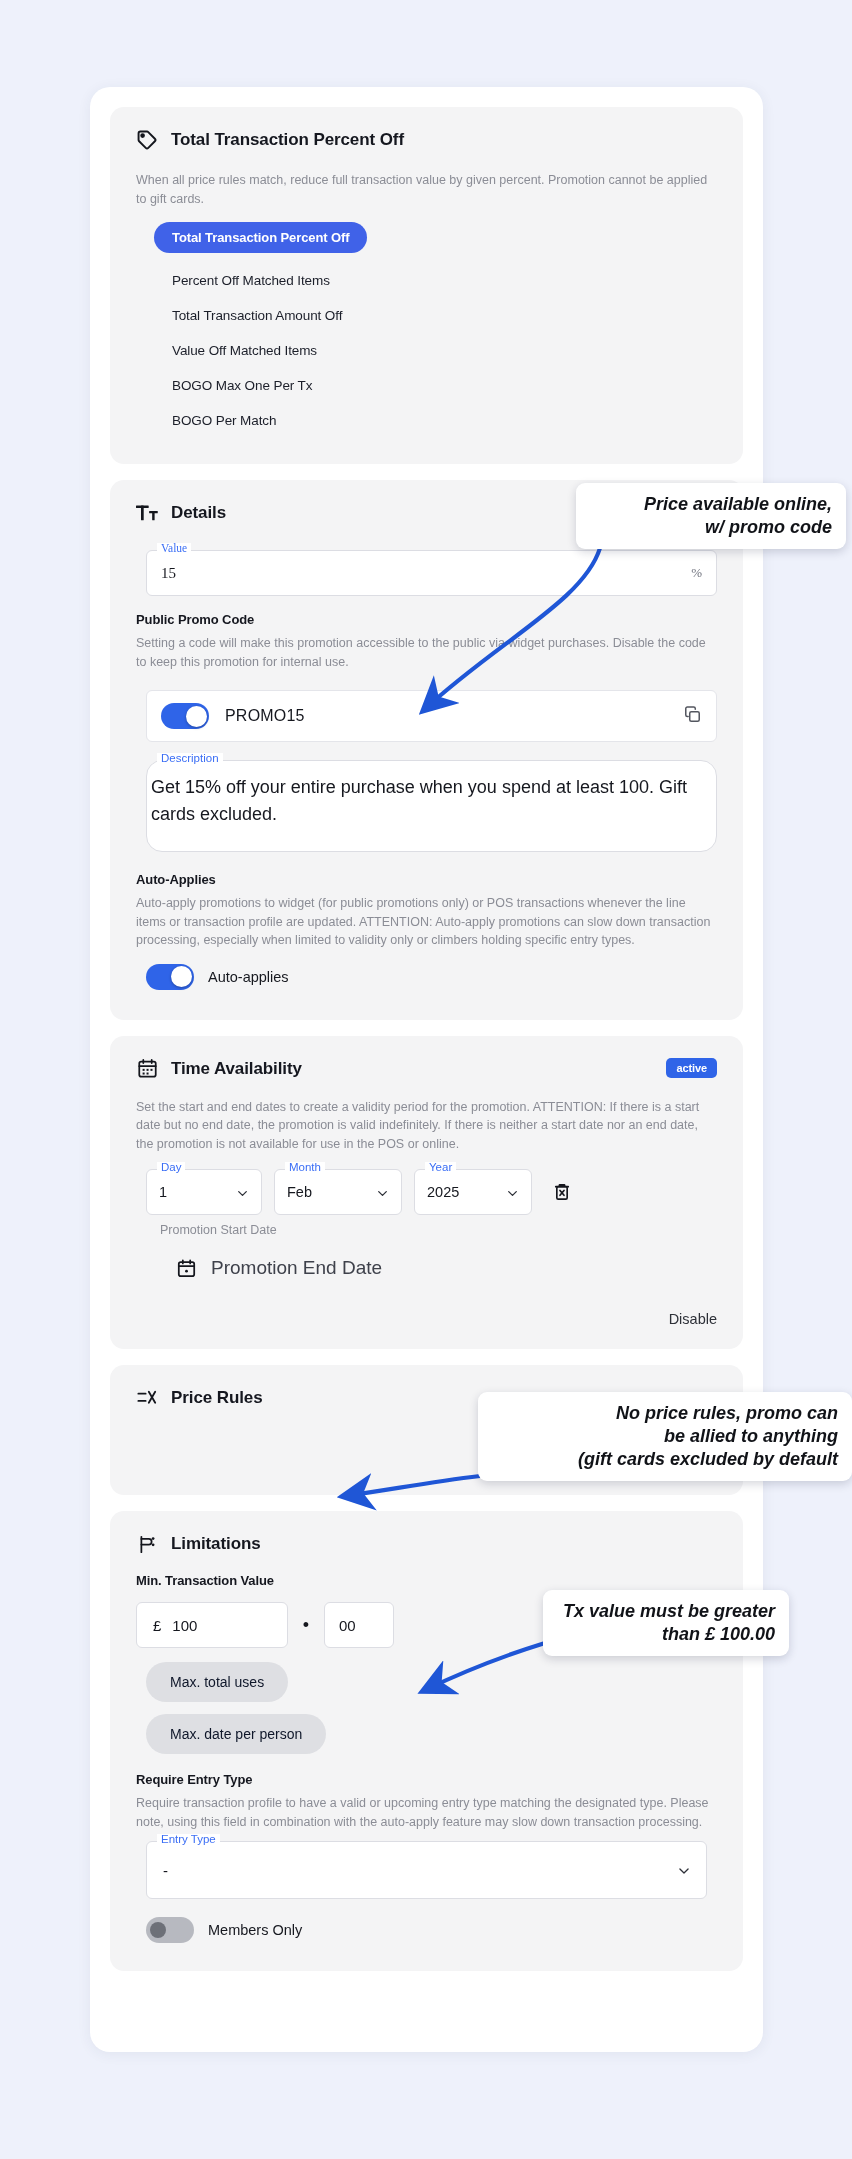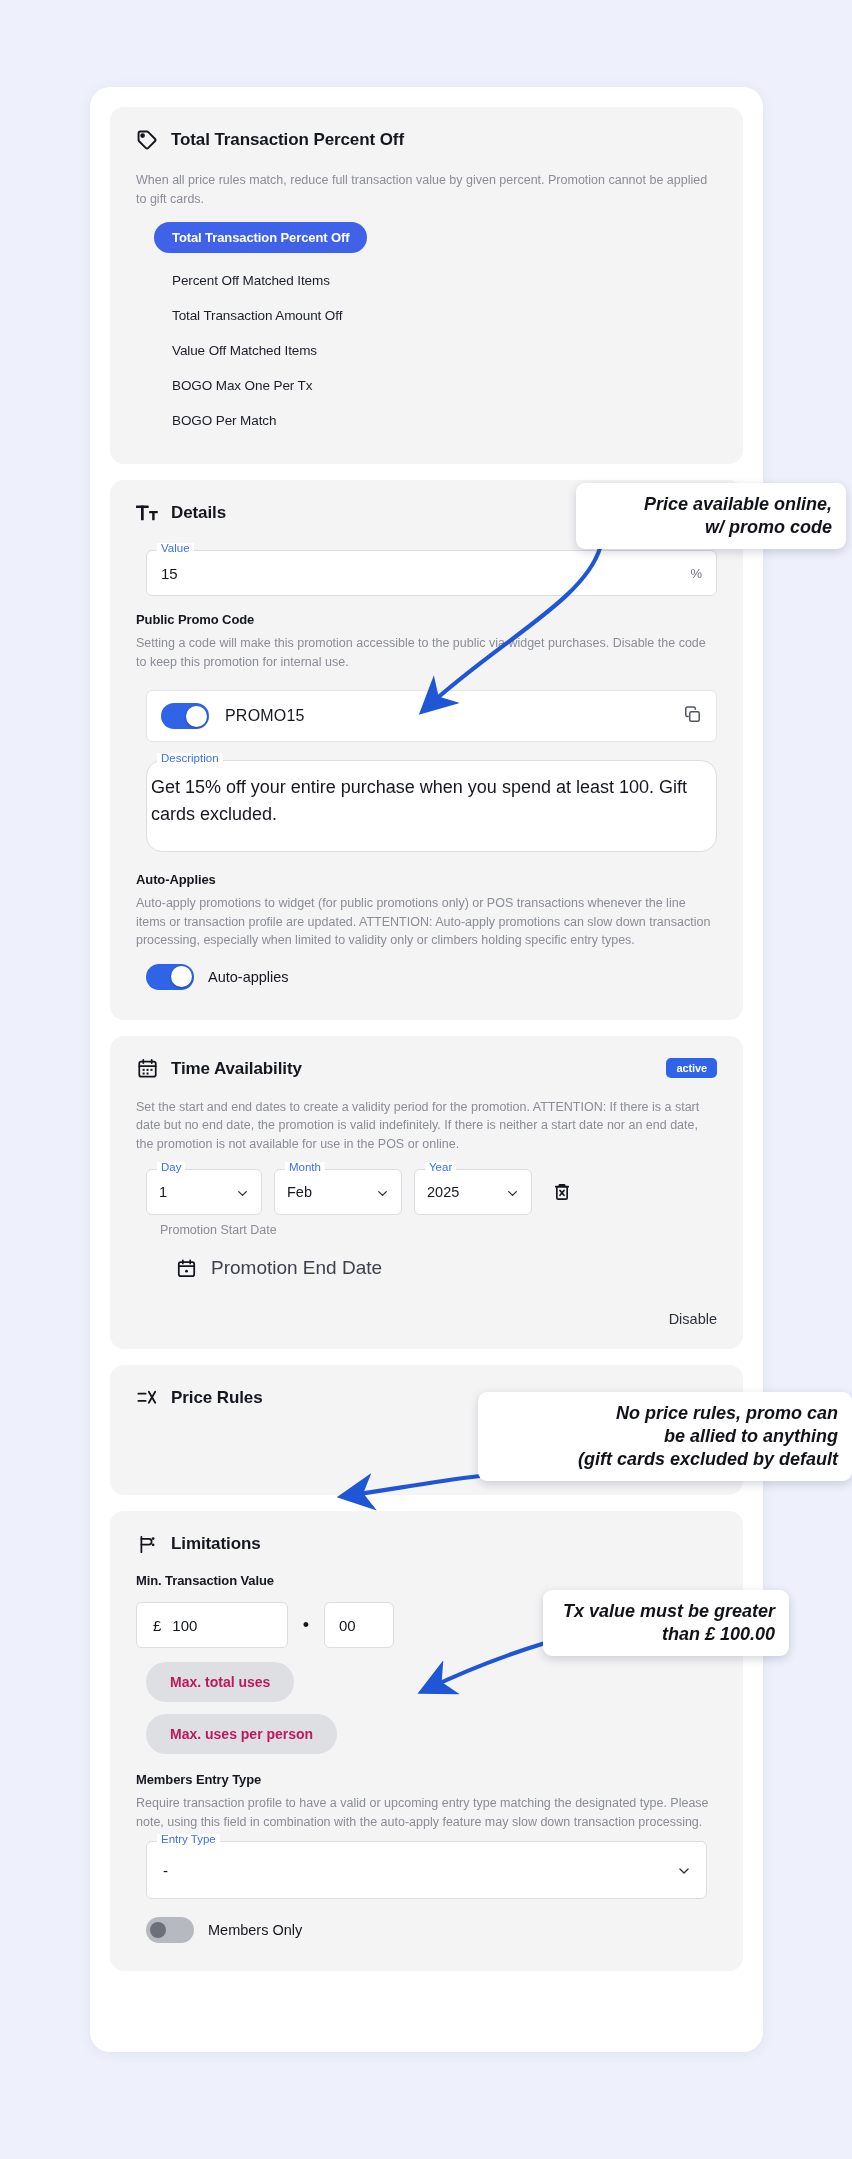--- a/index.html
+++ b/index.html
@@ -261,26 +261,25 @@
   .amt-dot { width: 36px; text-align: center; font-size: 18px; color: #16181f; line-height: 1; }
   .amt-dec {
     background: #fff; border: 1px solid #dcdde3; border-radius: 6px;
     width: 70px; height: 46px; display: flex; align-items: center;
     padding: 0 14px; font-size: 15px; color: #16181f;
   }
 
   .ghost-btn {
     display: inline-block;
     background: #dedfe3;
-    color: #be185d;
+    color: #0f172a;
     border-radius: 999px;
     padding: 12px 24px;
     font-size: 14px;
     margin-bottom: 12px;
-    font-weight: bold;
   }
 
   .entry-select {
     position: relative;
     background: #fff;
     border: 1px solid #dcdde3;
     border-radius: 6px;
     height: 58px;
     display: flex; align-items: center;
     padding: 0 16px;
@@ -347,21 +346,21 @@
             <svg width="22" height="20" viewBox="0 0 26 20" fill="#14161d">
               <rect x="0" y="1" width="15" height="3.2" rx="0.6"></rect>
               <rect x="5.9" y="1" width="3.2" height="17.5" rx="0.6"></rect>
               <rect x="15.5" y="7.5" width="10.2" height="2.9" rx="0.6"></rect>
               <rect x="19.1" y="7.5" width="2.9" height="11" rx="0.6"></rect>
             </svg>
           </span>
           <span class="title">Details</span>
         </div>
 
-        <div style="padding-left:10px;">
+        <div style="padding-left:10px;font-family:Liberation Serif, serif;">
           <div class="field">
             <span class="field-legend">Value</span>
             <span class="field-value">15</span>
             <span class="field-suffix">%</span>
           </div>
         </div>
 
         <div class="subhead">Public Promo Code</div>
         <div class="card-desc" style="margin-bottom:19px;">Setting a code will make this promotion accessible to the public via widget purchases. Disable the code to keep this promotion for internal use.</div>
 
@@ -508,24 +507,24 @@
             <span>100</span>
           </div>
           <div class="amt-dot">•</div>
           <div class="amt-dec">
             <span>00</span>
           </div>
         </div>
 
         <div style="padding-left:10px;">
           <div><span class="ghost-btn">Max. total uses</span></div>
-          <div><span class="ghost-btn">Max. uses per person</span></div>
-        </div>
-
-        <div class="subhead" style="margin-top:6px;">Members Entry Type</div>
+          <div><span class="ghost-btn">Max. date per person</span></div>
+        </div>
+
+        <div class="subhead" style="margin-top:6px;">Require Entry Type</div>
         <div class="card-desc" style="margin-bottom:10px;">Require transaction profile to have a valid or upcoming entry type matching the designated type. Please note, using this field in combination with the auto-apply feature may slow down transaction processing.</div>
 
         <div class="entry-select" style="margin-right:10px;">
           <span class="field-legend">Entry Type</span>
           <span class="sel-val">-</span>
           <span class="chev">
             <svg width="14" height="14" viewBox="0 0 24 24" fill="none" stroke="#2d3038" stroke-width="2.2" stroke-linecap="round" stroke-linejoin="round">
                 <path d="M5 8.5 12 15.5 19 8.5"></path>
               </svg>
           </span>

